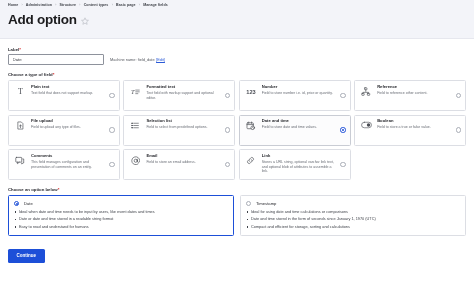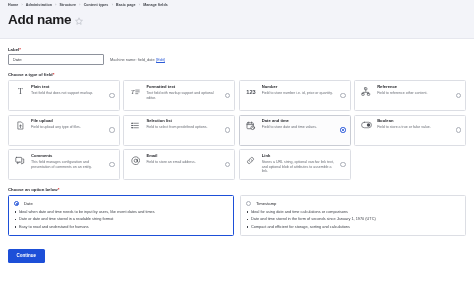--- a/index.html
+++ b/index.html
@@ -205,21 +205,21 @@
       <span class="sep">›</span>
       <span class="crumb">Structure</span>
       <span class="sep">›</span>
       <span class="crumb">Content types</span>
       <span class="sep">›</span>
       <span class="crumb">Basic page</span>
       <span class="sep">›</span>
       <span class="crumb">Manage fields</span>
     </div>
   <div class="title-row">
-    <div class="page-title">Add name</div>
+    <div class="page-title">Add option</div>
     <span class="star-icon">
       <svg width="8" height="8" viewBox="0 0 24 24" fill="none" stroke="#b9bcc4" stroke-width="2" stroke-linejoin="round">
           <polygon points="12,2.5 15,9.3 22.3,10 16.8,14.9 18.4,22 12,18.3 5.6,22 7.2,14.9 1.7,10 9,9.3"></polygon>
         </svg>
     </span>
   </div>
 </div>
 
 <div class="content">
 

